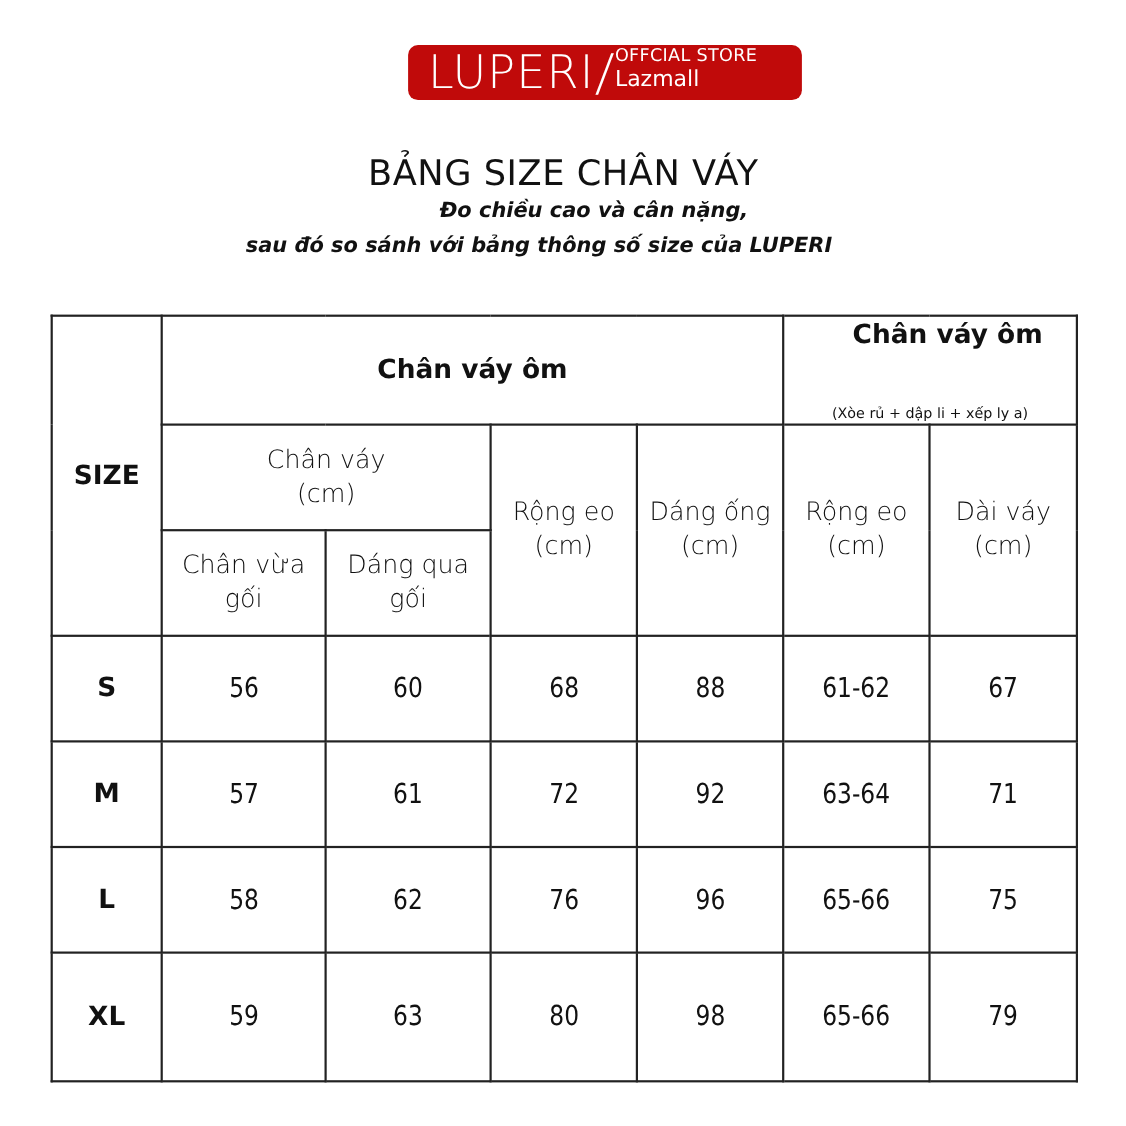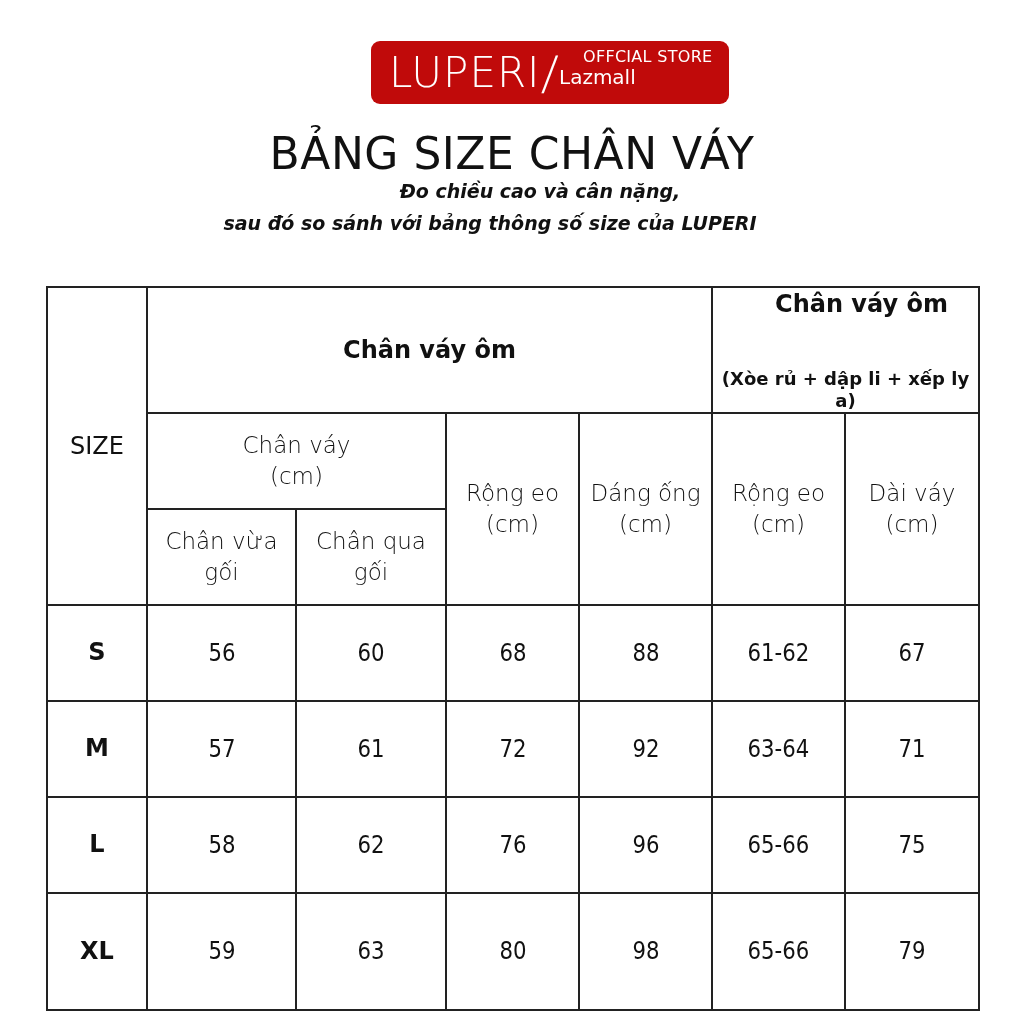--- a/index.html
+++ b/index.html
@@ -1,49 +1,49 @@
 <!DOCTYPE html>
 <html><head>
 <meta charset="utf-8">
 <style>
   html, body { margin: 0; padding: 0; background: #ffffff; }
   body { width: 1024px; height: 1024px; position: relative; font-family: "DejaVu Sans", sans-serif; color: #111; overflow: hidden; }
   .logo {
-    position: absolute; left: 371px; top: 41px; width: 358px; height: 63px;
+    position: absolute; left: 371px; top: 41px; width: 358px; height: 50px;
     background: #c00a0a; border-radius: 9px; color: #fff;
     display: flex; align-items: center; box-sizing: border-box; padding-left: 18px;
   }
   .logo-brand { font-family: "DejaVu Sans", sans-serif; font-size: 42px; font-weight: 300; letter-spacing: 1px; line-height: 1; }
   .logo-slash { font-size: 46px; font-weight: 300; line-height: 1; margin: 0 1px 0 2px; transform: skewX(-4deg); }
   .logo-right { display: flex; flex-direction: column; justify-content: center; line-height: 1.15; margin-top: -8px; }
-  .logo-store { font-size: 16px; letter-spacing: 0.3px; margin-left: 24px; }
+  .logo-store { font-size: 16px; letter-spacing: 0.3px; }
   .logo-mall { font-size: 20px; }
 
   .title {
-    position: absolute; left: 0; width: 1024px; top: 128px; text-align: center;
-    font-family: "DejaVu Sans", sans-serif; font-size: 44px; font-weight: 400; letter-spacing: 0.5px;
+    position: absolute; left: 0; width: 1024px; top: 138px; text-align: center;
+    font-family: "DejaVu Sans", sans-serif; font-size: 32px; font-weight: 400; letter-spacing: 0.5px;
   }
   .subtitle {
     position: absolute; left: 0; width: 1100px; text-align: center;
     font-family: "DejaVu Sans", sans-serif; font-style: italic; font-weight: bold; font-size: 19px;
   }
   .sub1 { top: 180px; left: -10px; }
   .sub2 { top: 212px; left: -60px; }
 
   table.size-table {
     position: absolute; left: 46px; top: 286px; width: 932px; height: 672px;
     border-collapse: collapse; table-layout: fixed;
   }
   .size-table td {
     border: 2px solid #222; text-align: center; vertical-align: middle; padding: 0;
     font-family: "DejaVu Sans", sans-serif; font-size: 23px; font-weight: 300; line-height: 1.35;
   }
   .size-table .group-title { font-size: 24px; font-weight: bold; margin-left: 32px; }
-  .size-table .group-note { font-size: 18px; font-weight: bold; display: block; line-height: 1.2; margin-top: 48px; }
-  .size-table .size-head { font-size: 24px; font-weight: normal; }
+  .size-table .group-note { font-size: 13px; font-weight: normal; display: block; line-height: 1.2; margin-top: 48px; }
+  .size-table .size-head { font-size: 24px; font-weight: bold; }
   .size-table .size-label { font-size: 24px; font-weight: bold; }
   .size-table .val { font-family: "DejaVu Sans", sans-serif; font-size: 25px; font-weight: normal; transform: scaleX(0.85); }
   .cell-text { display: inline-block; }
 </style>
 </head>
 <body>
 
 <div class="logo">
   <span class="logo-brand">LUPERI</span>
   <span class="logo-slash">/</span>
@@ -99,21 +99,21 @@
       <span class="cell-text">Dài váy</span><br>
       <span class="cell-text">(cm)</span>
     </td>
   </tr>
   <tr style="height:96px">
     <td>
       <span class="cell-text">Chân vừa</span><br>
       <span class="cell-text">gối</span>
     </td>
     <td>
-      <span class="cell-text">Chân qua</span><br>
+      <span class="cell-text">Dáng qua</span><br>
       <span class="cell-text">gối</span>
     </td>
   </tr>
 
   <tr style="height:96px">
     <td class="size-label">S</td>
     <td><span class="val cell-text">56</span></td>
     <td><span class="val cell-text">60</span></td>
     <td><span class="val cell-text">68</span></td>
     <td><span class="val cell-text">88</span></td>

